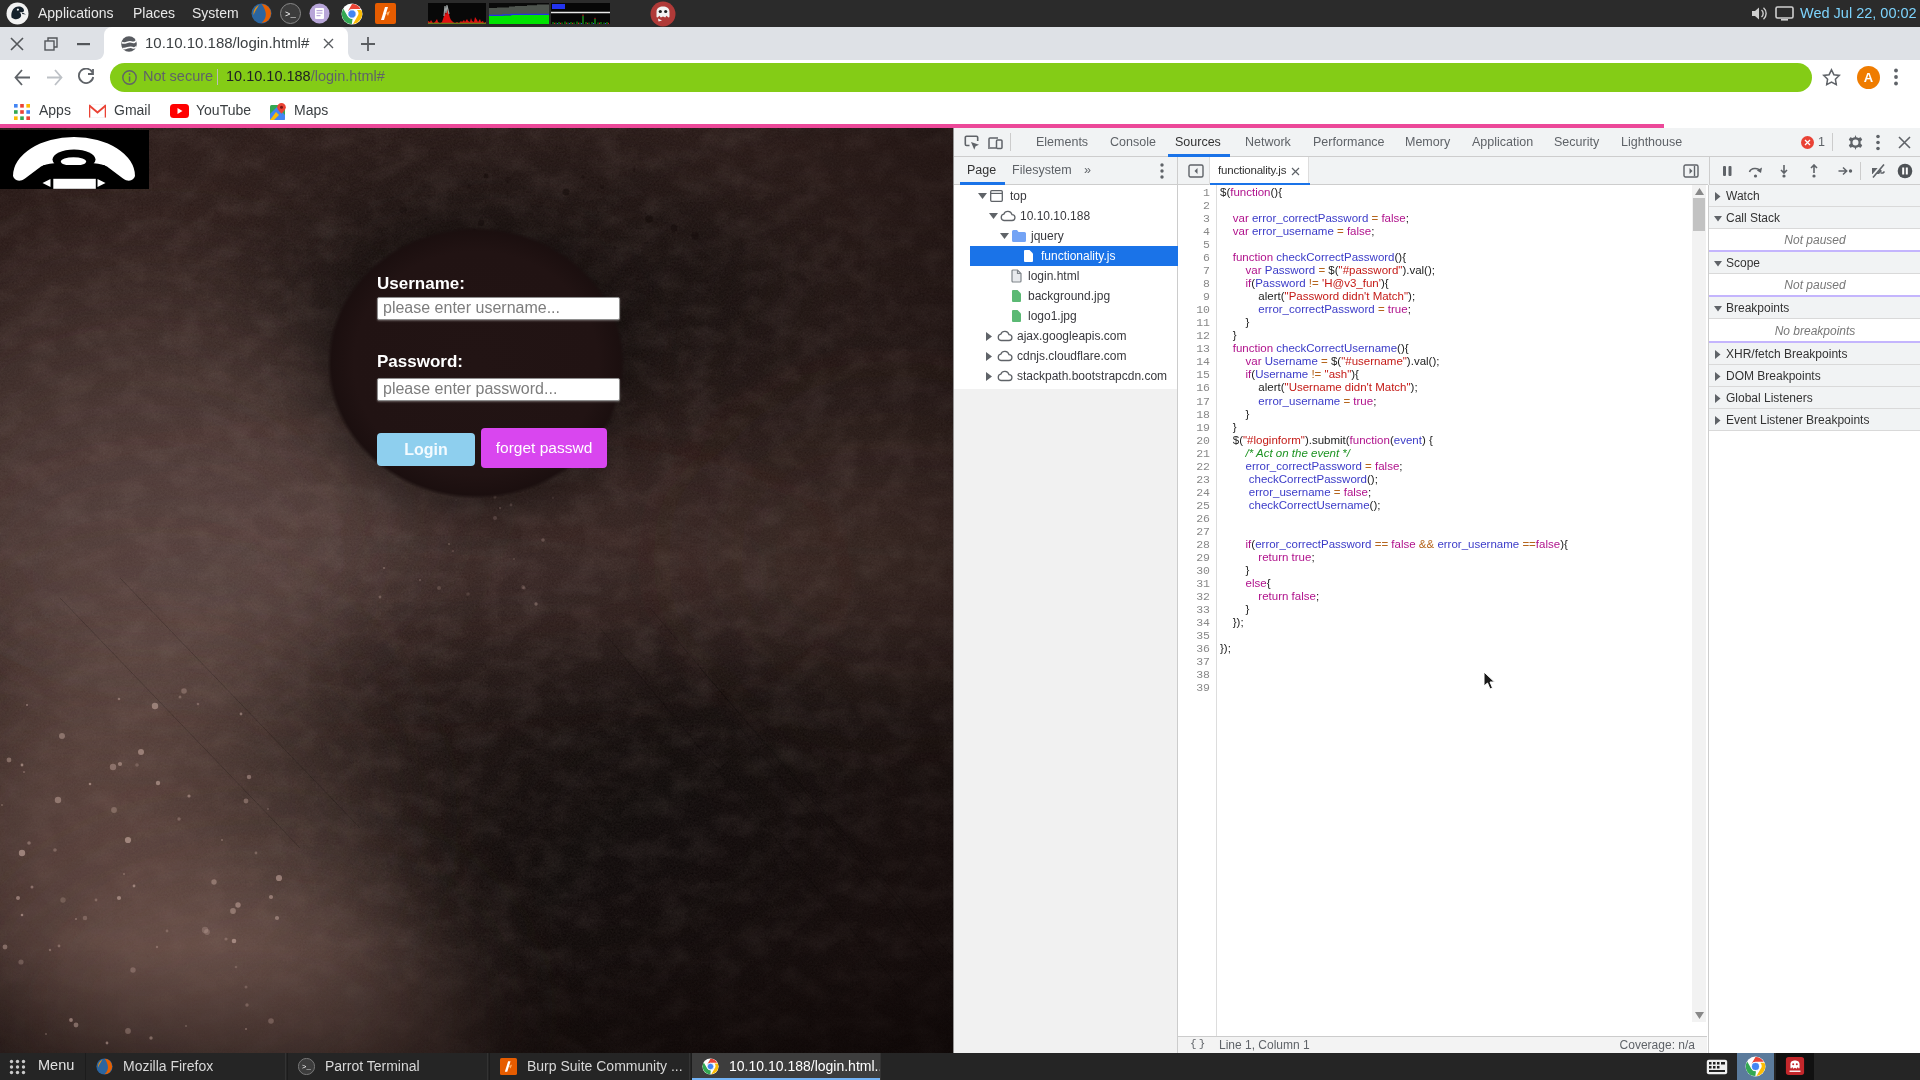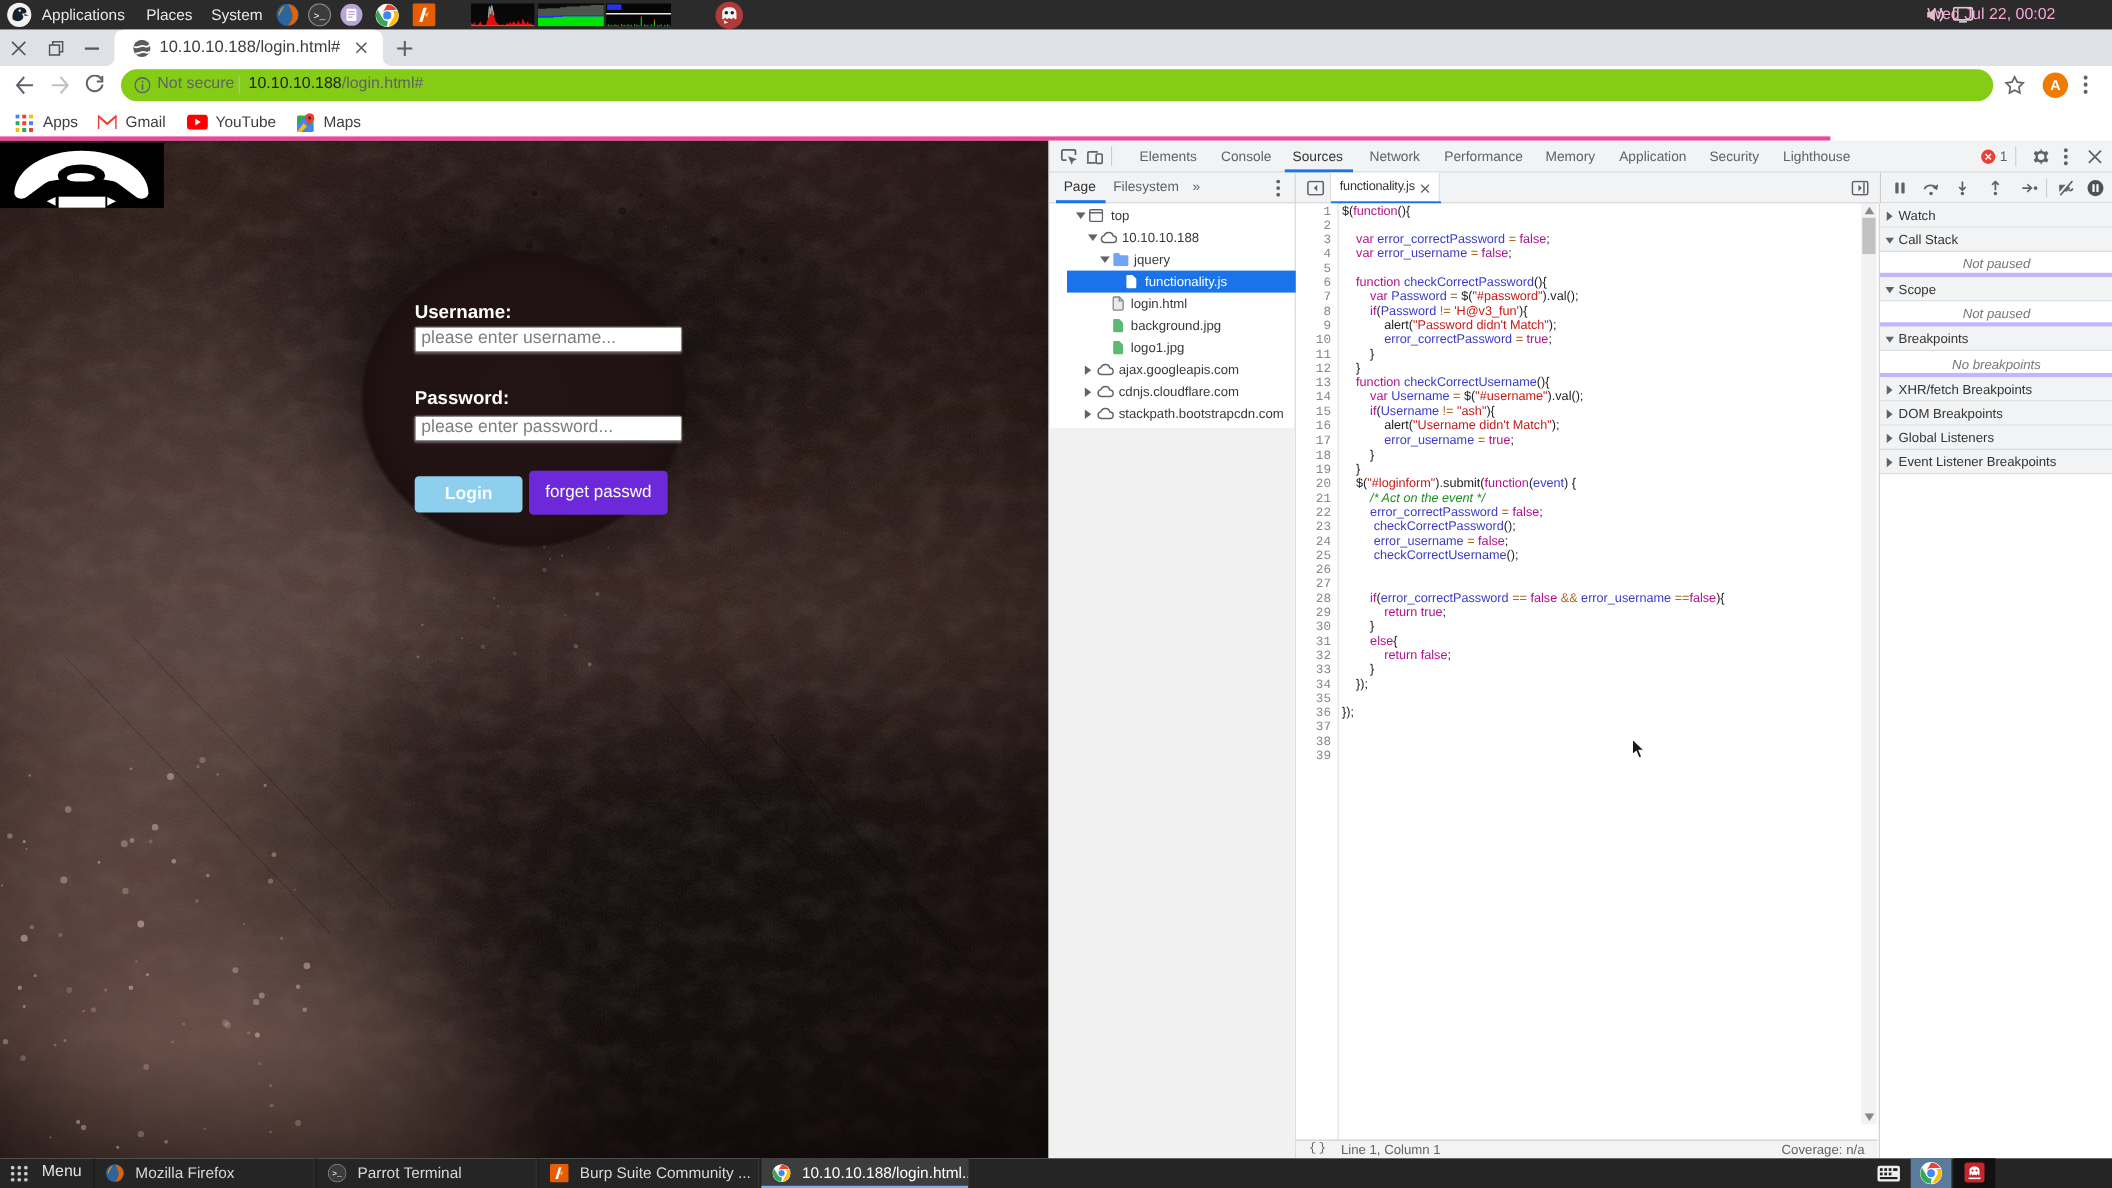--- a/index.html
+++ b/index.html
@@ -16,37 +16,37 @@
 #pill{position:absolute;left:110px;top:3px;width:1702px;height:29px;background:#84cc16;border-radius:15px}
 
 #bookmarks{position:absolute;left:0;top:95px;width:1664px;height:33px;background:#fff;border-bottom:4px solid #ec4899}
 .bktxt{color:#3c4043;font-size:14px}
 
 #page{position:absolute;left:0;top:128px;width:953px;height:925px;background:#2a1a17;overflow:hidden}
 #logo{position:absolute;left:0;top:2px;width:149px;height:59px;background:#000}
 .flabel{position:absolute;color:#fff;font-weight:bold;font-size:17px;font-family:"Liberation Sans",sans-serif}
 .finput{position:absolute;width:243px;height:23px;background:#fff;border:1.5px solid #8e8e8e;border-radius:2px;box-shadow:0 1px 2px rgba(255,255,255,.3);font-size:16px;color:#7d7d7d;padding-left:5px;line-height:20px;white-space:nowrap;overflow:hidden}
 #loginbtn{position:absolute;left:377px;top:305px;width:98px;height:33px;background:#8ecfee;border-radius:4px;color:#f4fbff;font-weight:bold;font-size:16px;text-align:center;line-height:33px}
-#forgetbtn{position:absolute;left:481px;top:300px;width:126px;height:40px;background:#6d28d9;border-radius:4px;color:#fff;font-size:15.5px;text-align:center;line-height:40px}
+#forgetbtn{position:absolute;left:481px;top:300px;width:126px;height:40px;background:#d946ef;border-radius:4px;color:#fff;font-size:15.5px;text-align:center;line-height:40px}
 
 #devtools{position:absolute;left:953px;top:128px;width:967px;height:925px;background:#fff;font-size:12px;color:#333}
 #dtbar1{position:absolute;left:1px;top:0;width:966px;height:29px;border-bottom:1px solid #cdcdcd;background:#f1f3f4}
 .dttab{position:absolute;top:0;height:28px;line-height:28px;color:#5f6368;font-size:12.5px}
 #dtbar2{position:absolute;left:1px;top:29px;width:966px;height:28px;background:#f1f3f4}
 #sidebar{position:absolute;left:1px;top:57px;width:224px;height:868px;background:#fff;border-right:1px solid #ccc}
 #sidegray{position:absolute;left:1px;top:261px;width:223px;height:664px;background:#f1f1f1}
 .trow{position:absolute;left:16px;height:20px;width:223px;font-size:12px;color:#38383d;line-height:20px;white-space:nowrap}
 #gutter{position:absolute;left:225px;top:57px;width:39px;height:851px;background:#fff;border-right:1px solid #ddd}
 .ln{position:absolute;right:6px;white-space:pre;font-family:"Liberation Mono",monospace;font-size:11.5px;color:#888;line-height:13.03px;text-align:right}
 #code{position:absolute;left:266px;top:57px;width:474px;height:851px;background:#fff;font-family:Liberation Sans, sans-serif;font-size:11.5px;line-height:13.03px;white-space:pre;color:#222}
 #codescroll{position:absolute;left:739px;top:57px;width:14px;height:837px;background:#f2f2f2}
 #statusbar{position:absolute;left:225px;top:908px;width:529px;height:17px;background:#f3f3f3;border-top:1px solid #ccc;color:#5f6368;font-size:12px}
 #rightpanel{position:absolute;left:755px;top:57px;width:212px;height:868px;background:#fff;border-left:1px solid #cdcdcd}
 .sechead{position:absolute;left:0;width:212px;background:#f1f3f4;border-bottom:1px solid #d9d9d9;font-size:12px;color:#333;line-height:22px;height:22px}
-.secbody{position:absolute;left:0;width:212px;background:#fff;border-bottom:4px solid #c4b5fd;font-size:12px;color:#777;font-style:italic;text-align:center}
+.secbody{position:absolute;left:0;width:212px;background:#fff;border-bottom:2px solid #c4b5fd;font-size:12px;color:#777;font-style:italic;text-align:center}
 
 #taskbar{position:absolute;left:0;top:1053px;width:1920px;height:27px;background:#252525;color:#d8d8d8;font-size:14px}
 .tbtn{position:absolute;top:0;height:27px;line-height:26px;border-left:1px solid #1c1c1c;border-right:1px solid #333;white-space:nowrap;overflow:hidden}
 .k{color:#b0128c}.v{color:#3b3bc8}.s{color:#c41a16}.o{color:#b5651d}.c{color:#1d9322;font-style:italic}
 </style></head>
 <body>
 <div id="root">
   <div id="panel">
     <svg class="abs" style="left:6px;top:2px" width="23" height="23" viewBox="0 0 23 23">
         <circle cx="11.5" cy="11.5" r="11" fill="#f2f2f2"></circle>
@@ -117,21 +117,21 @@
         <path d="M8 17.5 L12 19.5 L8.5 20.5 Z" fill="#f3f3f3"></path>
       </svg>
     <svg class="abs" style="left:1751px;top:6px" width="18" height="15" viewBox="0 0 18 15">
         <path d="M1 5 L4 5 L8 1.5 L8 13.5 L4 10 L1 10 Z" fill="#cfcfcf"></path>
         <path d="M10.5 4 A 4.5 4.5 0 0 1 10.5 11 M12.5 1.8 A 7.5 7.5 0 0 1 12.5 13.2" stroke="#cfcfcf" stroke-width="1.4" fill="none"></path>
       </svg>
     <svg class="abs" style="left:1775px;top:6px" width="19" height="15" viewBox="0 0 19 15">
         <rect x="1" y="1" width="17" height="11" rx="1.5" fill="none" stroke="#cfcfcf" stroke-width="1.6"></rect>
         <rect x="6" y="13" width="7" height="1.6" fill="#cfcfcf"></rect>
       </svg>
-    <div class="mi" style="left:1752px;font-size:14.5px;color:#f9a8d4">Wed Jul 22, 00:02</div>
+    <div class="mi" style="left:1800px;font-size:14.5px;color:#7dd3fc">Wed Jul 22, 00:02</div>
   </div>
   <div id="tabstrip">
     <svg class="abs" style="left:10px;top:10px" width="14" height="14" viewBox="0 0 14 14">
         <path d="M1 1 L13 13 M13 1 L1 13" stroke="#53565a" stroke-width="1.6"></path>
       </svg>
     <svg class="abs" style="left:44px;top:10px" width="14" height="14" viewBox="0 0 14 14">
         <rect x="1" y="4" width="9" height="9" fill="none" stroke="#53565a" stroke-width="1.4"></rect>
         <path d="M4 4 L4 1 L13 1 L13 10 L10 10" fill="none" stroke="#53565a" stroke-width="1.4"></path>
       </svg>
     <svg class="abs" style="left:77px;top:16px" width="13" height="3" viewBox="0 0 13 3">

